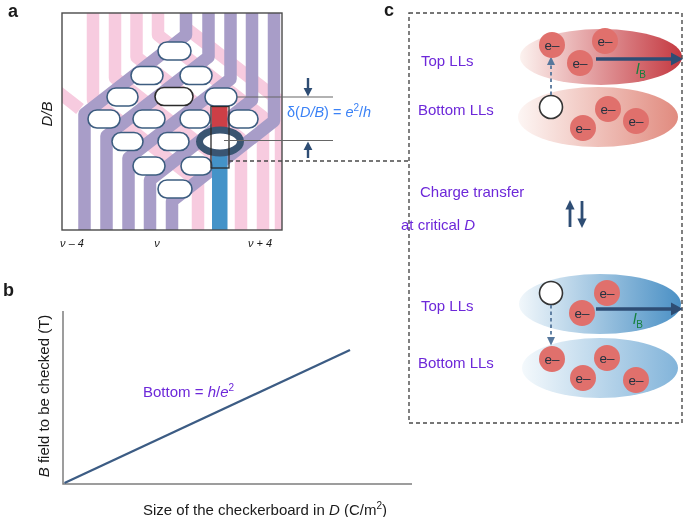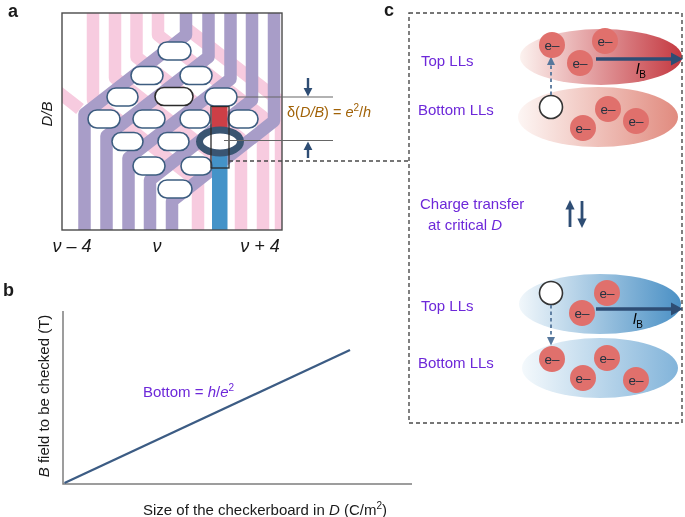--- a/index.html
+++ b/index.html
@@ -2,31 +2,31 @@
 <html><head>
 <meta charset="utf-8">
 <style>
   html,body{margin:0;padding:0;background:#fff;}
   .fig{position:relative;width:685px;height:517px;background:#ffffff;
        font-family:"Liberation Sans", sans-serif;color:#222;overflow:hidden;}
   .fig svg{position:absolute;left:0;top:0;}
   .txt{position:absolute;white-space:nowrap;line-height:1.1;}
   .panel-label{font-weight:bold;font-size:18px;color:#1a1a1a;}
   .it{font-style:italic;}
-  .tick{font-size:18px;font-style:italic;color:#1a1a1a;transform:translateX(-50%);}
+  .tick{font-size:11px;font-style:italic;color:#1a1a1a;transform:translateX(-50%);}
   .lab15{font-size:15px;color:#6d28d9;}
-  .ann{font-size:14.5px;color:#a16207;}
+  .ann{font-size:14.5px;color:#3b82f6;}
   sup{font-size:10px;}
   sub{font-size:10px;}
   .rot{transform:translate(-50%,-50%) rotate(-90deg);transform-origin:center;}
   .center-x{transform:translateX(-50%);margin-left:15px;}
   .electron{position:absolute;width:26px;height:26px;border-radius:50%;
             background:#e0706c;display:flex;align-items:center;justify-content:center;
             font-size:13.5px;color:#22313f;}
-  .arrowlab{font-size:15px;color:#000000;font-style:italic;}
+  .arrowlab{font-size:15px;color:#15803d;font-style:italic;}
   .arrowlab sub{font-style:normal;font-size:10px;}
 </style>
 </head>
 <body>
 
 <div class="fig">
 
   <svg width="685" height="517" viewBox="0 0 685 517">
     <defs>
       <clipPath id="clipA">
@@ -170,22 +170,22 @@
   </div>
   <div class="txt lab15 center-x" style="left:250px;top:500px;color:#1a1a1a;">
     <span>Size of the checkerboard in </span><span class="it">D</span><span> (C/m</span><sup>2</sup><span>)</span>
   </div>
 
   <div class="txt lab15" style="left:421px;top:53px;">Top LLs</div>
   <div class="txt lab15" style="left:418px;top:102px;">Bottom LLs</div>
   <div class="txt lab15" style="left:421px;top:298px;">Top LLs</div>
   <div class="txt lab15" style="left:418px;top:355px;">Bottom LLs</div>
 
-  <div class="txt lab15" style="left:420px;top:196px;">Charge transfer</div>
-  <div class="txt lab15" style="left:428px;top:217px;">
+  <div class="txt lab15" style="left:420px;top:184px;">Charge transfer</div>
+  <div class="txt lab15" style="left:401px;top:217px;">
     <span>at critical </span><span class="it">D</span>
   </div>
 
   <div class="txt arrowlab" style="left:636px;top:61px;">
     <span>l</span><sub>B</sub>
   </div>
   <div class="txt arrowlab" style="left:633px;top:311px;">
     <span>l</span><sub>B</sub>
   </div>
 

